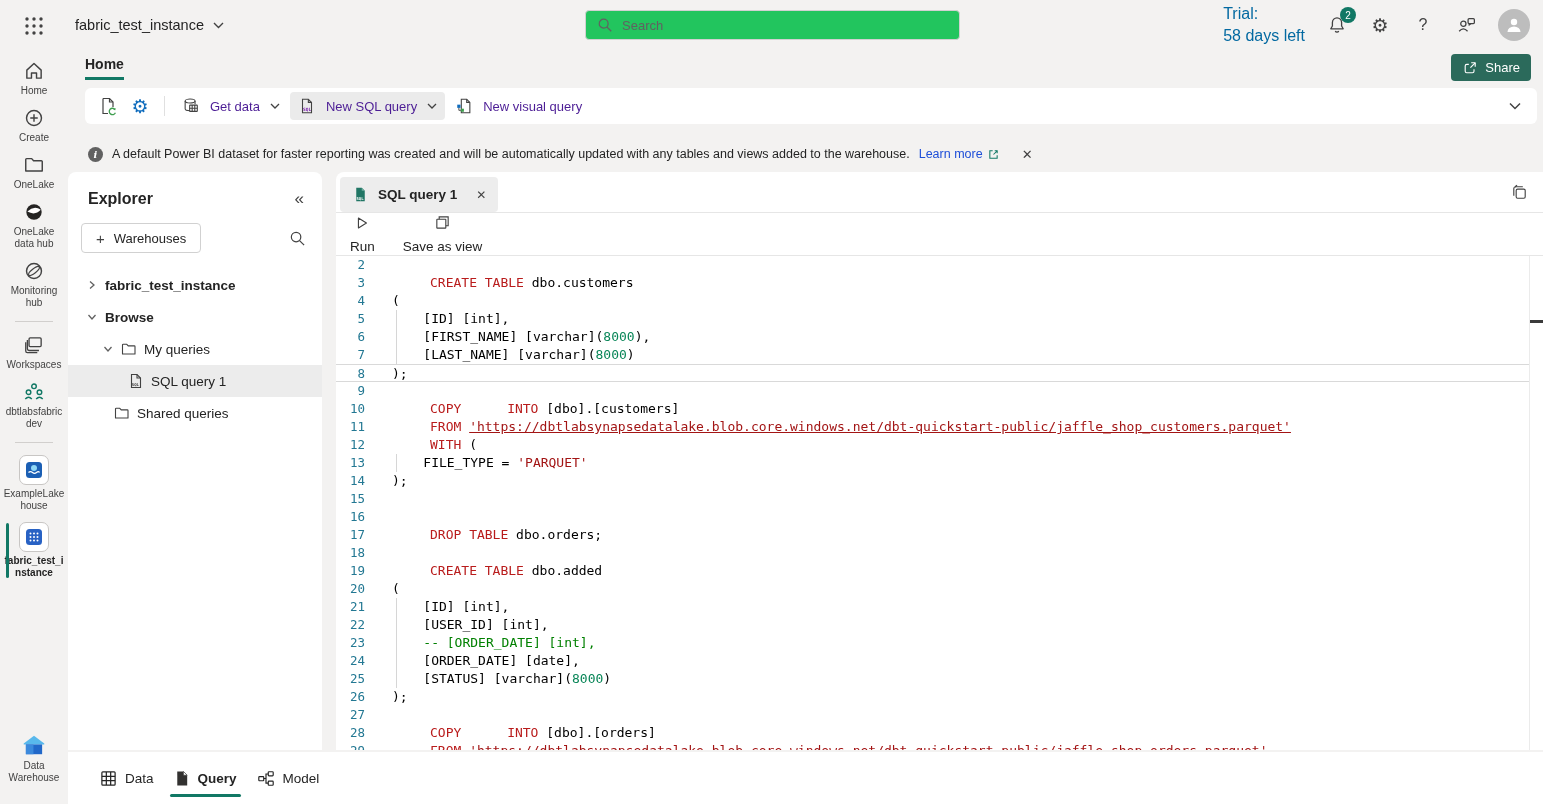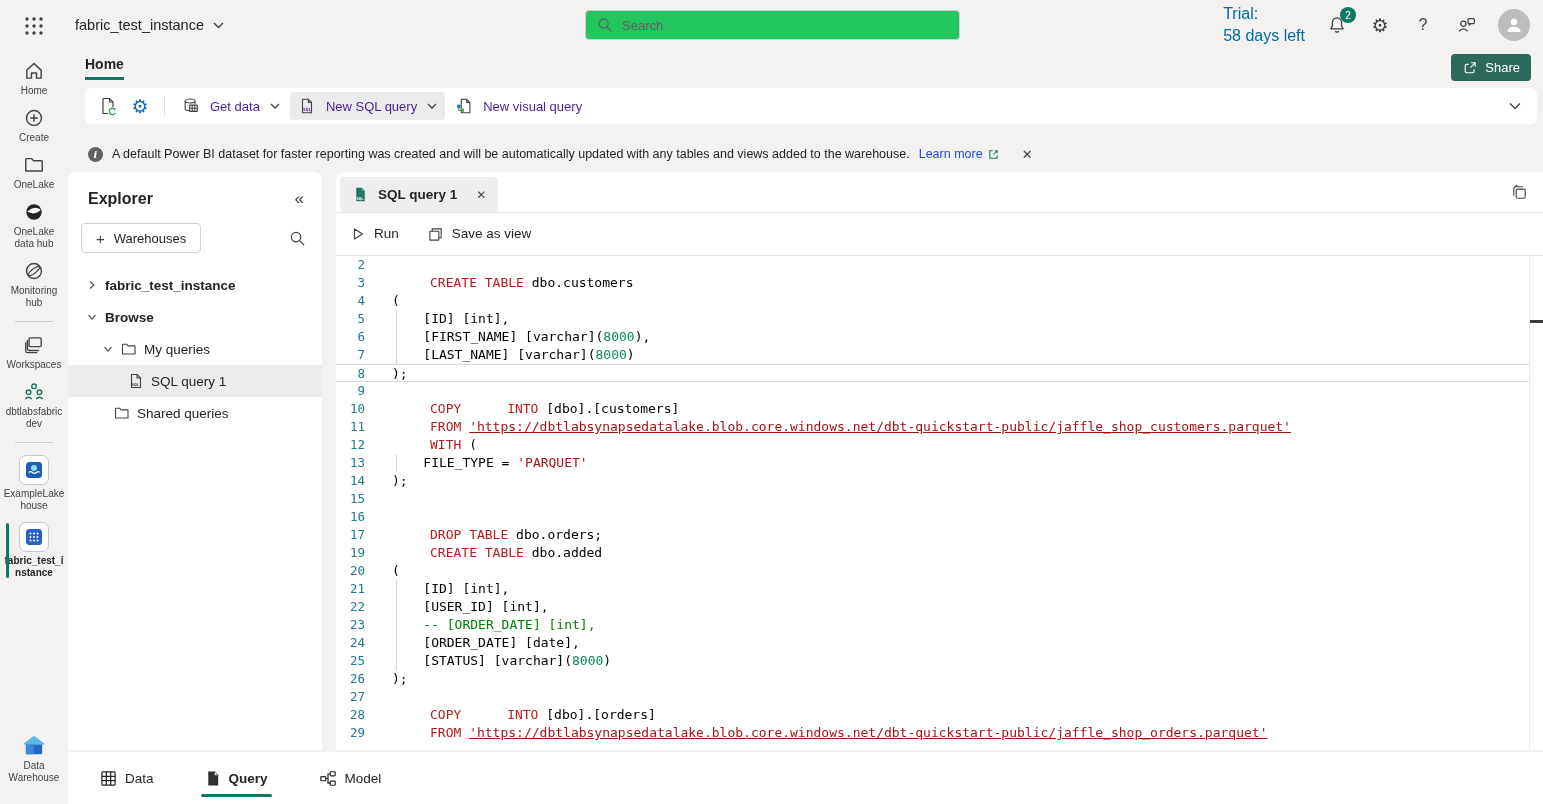--- a/index.html
+++ b/index.html
@@ -69,36 +69,36 @@
   .tree-icon { width:16px; height:16px; flex:none; }
   .tree-chev { width:12px; height:12px; flex:none; }
 
   .editor { position:absolute; left:268px; right:0; top:0; bottom:0; background:#fff; border-radius:8px 0 0 0; display:flex; flex-direction:column; overflow:hidden; }
   .tabstrip { height:41px; position:relative; border-bottom:1px solid #e6e6e6; flex:none; }
   .qtab { position:absolute; left:4px; top:5px; height:35px; background:#ededed; border-radius:4px; display:flex; align-items:center; gap:9px; padding:0 12px; cursor:pointer; }
   .qtab-label { font-size:13.5px; font-weight:700; }
   .qtab-close { margin-left:10px; font-size:12px; color:#424242; cursor:pointer; }
   .copy-ic { position:absolute; right:14px; top:11px; cursor:pointer; }
   .querybar { height:43px; border-bottom:1px solid #e6e6e6; display:flex; align-items:center; padding-left:14px; gap:28px; flex:none; }
-  .qb-btn { display:flex; align-items:flex-start; gap:8px; font-size:13.5px; color:#242424; cursor:pointer; }
+  .qb-btn { display:flex; align-items:center; gap:8px; font-size:13.5px; color:#242424; cursor:pointer;flex-direction:column; }
 
   
   .code-region { flex:1; position:relative; overflow:hidden; font-family:"DejaVu Sans Mono", monospace; }
   .code-row { display:flex; height:18px; line-height:18px; }
   .code-row.cur { border-top:1px solid #d9d9d9; border-bottom:1px solid #d9d9d9; }
   .gutter { width:45px; flex:none; text-align:right; padding-right:16px; color:#237893; font-size:12.5px; }
   .code-text { flex:1; white-space:pre; position:relative; padding-left:11px; font-size:13px; color:#000; }
   .guide { position:absolute; left:15px; top:0; bottom:0; width:1px; background:#d6d6d6; }
   .tk { color:#b91c1c;margin-left:38px; } .ts { color:#a31515; } .tu { color:#a31515; text-decoration:underline; }
   .tn { color:#098658; } .tc { color:#008000; }
   .scroll-strip { position:absolute; top:0; right:0; bottom:0; width:14px; border-left:1px solid #ebebeb; background:#fff; }
   .scroll-mark { position:absolute; top:64px; right:0; width:13px; height:3px; background:#3b3b3b; }
 
   
-  .bottombar { position:absolute; left:68px; right:0; bottom:0; height:52px; background:#fff; display:flex; align-items:center; padding-left:22px; gap:31px; }
+  .bottombar { position:absolute; left:68px; right:0; bottom:0; height:52px; background:#fff; display:flex; align-items:center; padding-left:22px; gap:0; }
   .btab { position:relative; height:52px; display:flex; align-items:center; gap:8px; padding:0 10px; font-size:13.5px; color:#242424; cursor:pointer; }
   .btab.active { font-weight:700; }
   .btab.active::after { content:""; position:absolute; left:6px; right:6px; bottom:7px; height:3px; border-radius:2px; background:#117865; }
 </style>
 </head>
 <body>
 
 <div class="app-header">
   <span class="waffle">
     <svg width="20" height="20" viewBox="0 0 20 20" fill="#424242">
@@ -543,20 +543,24 @@
         </div>
         <div class="code-row">
           <span class="gutter">16</span>
           <span class="code-text"></span>
         </div>
         <div class="code-row">
           <span class="gutter">17</span>
           <span class="code-text"><span class="tk">DROP TABLE</span><span class="tp"> dbo.orders;</span></span>
         </div>
         <div class="code-row">
+          <span class="gutter">18</span>
+          <span class="code-text"></span>
+        </div>
+        <div class="code-row">
           <span class="gutter">19</span>
           <span class="code-text"><span class="tk">CREATE TABLE</span><span class="tp"> dbo.added</span></span>
         </div>
         <div class="code-row">
           <span class="gutter">20</span>
           <span class="code-text"><span class="tp">(</span></span>
         </div>
         <div class="code-row">
           <span class="gutter">21</span>
           <span class="code-text"><span class="guide"></span><span class="tp">    [ID] [int],</span></span>

